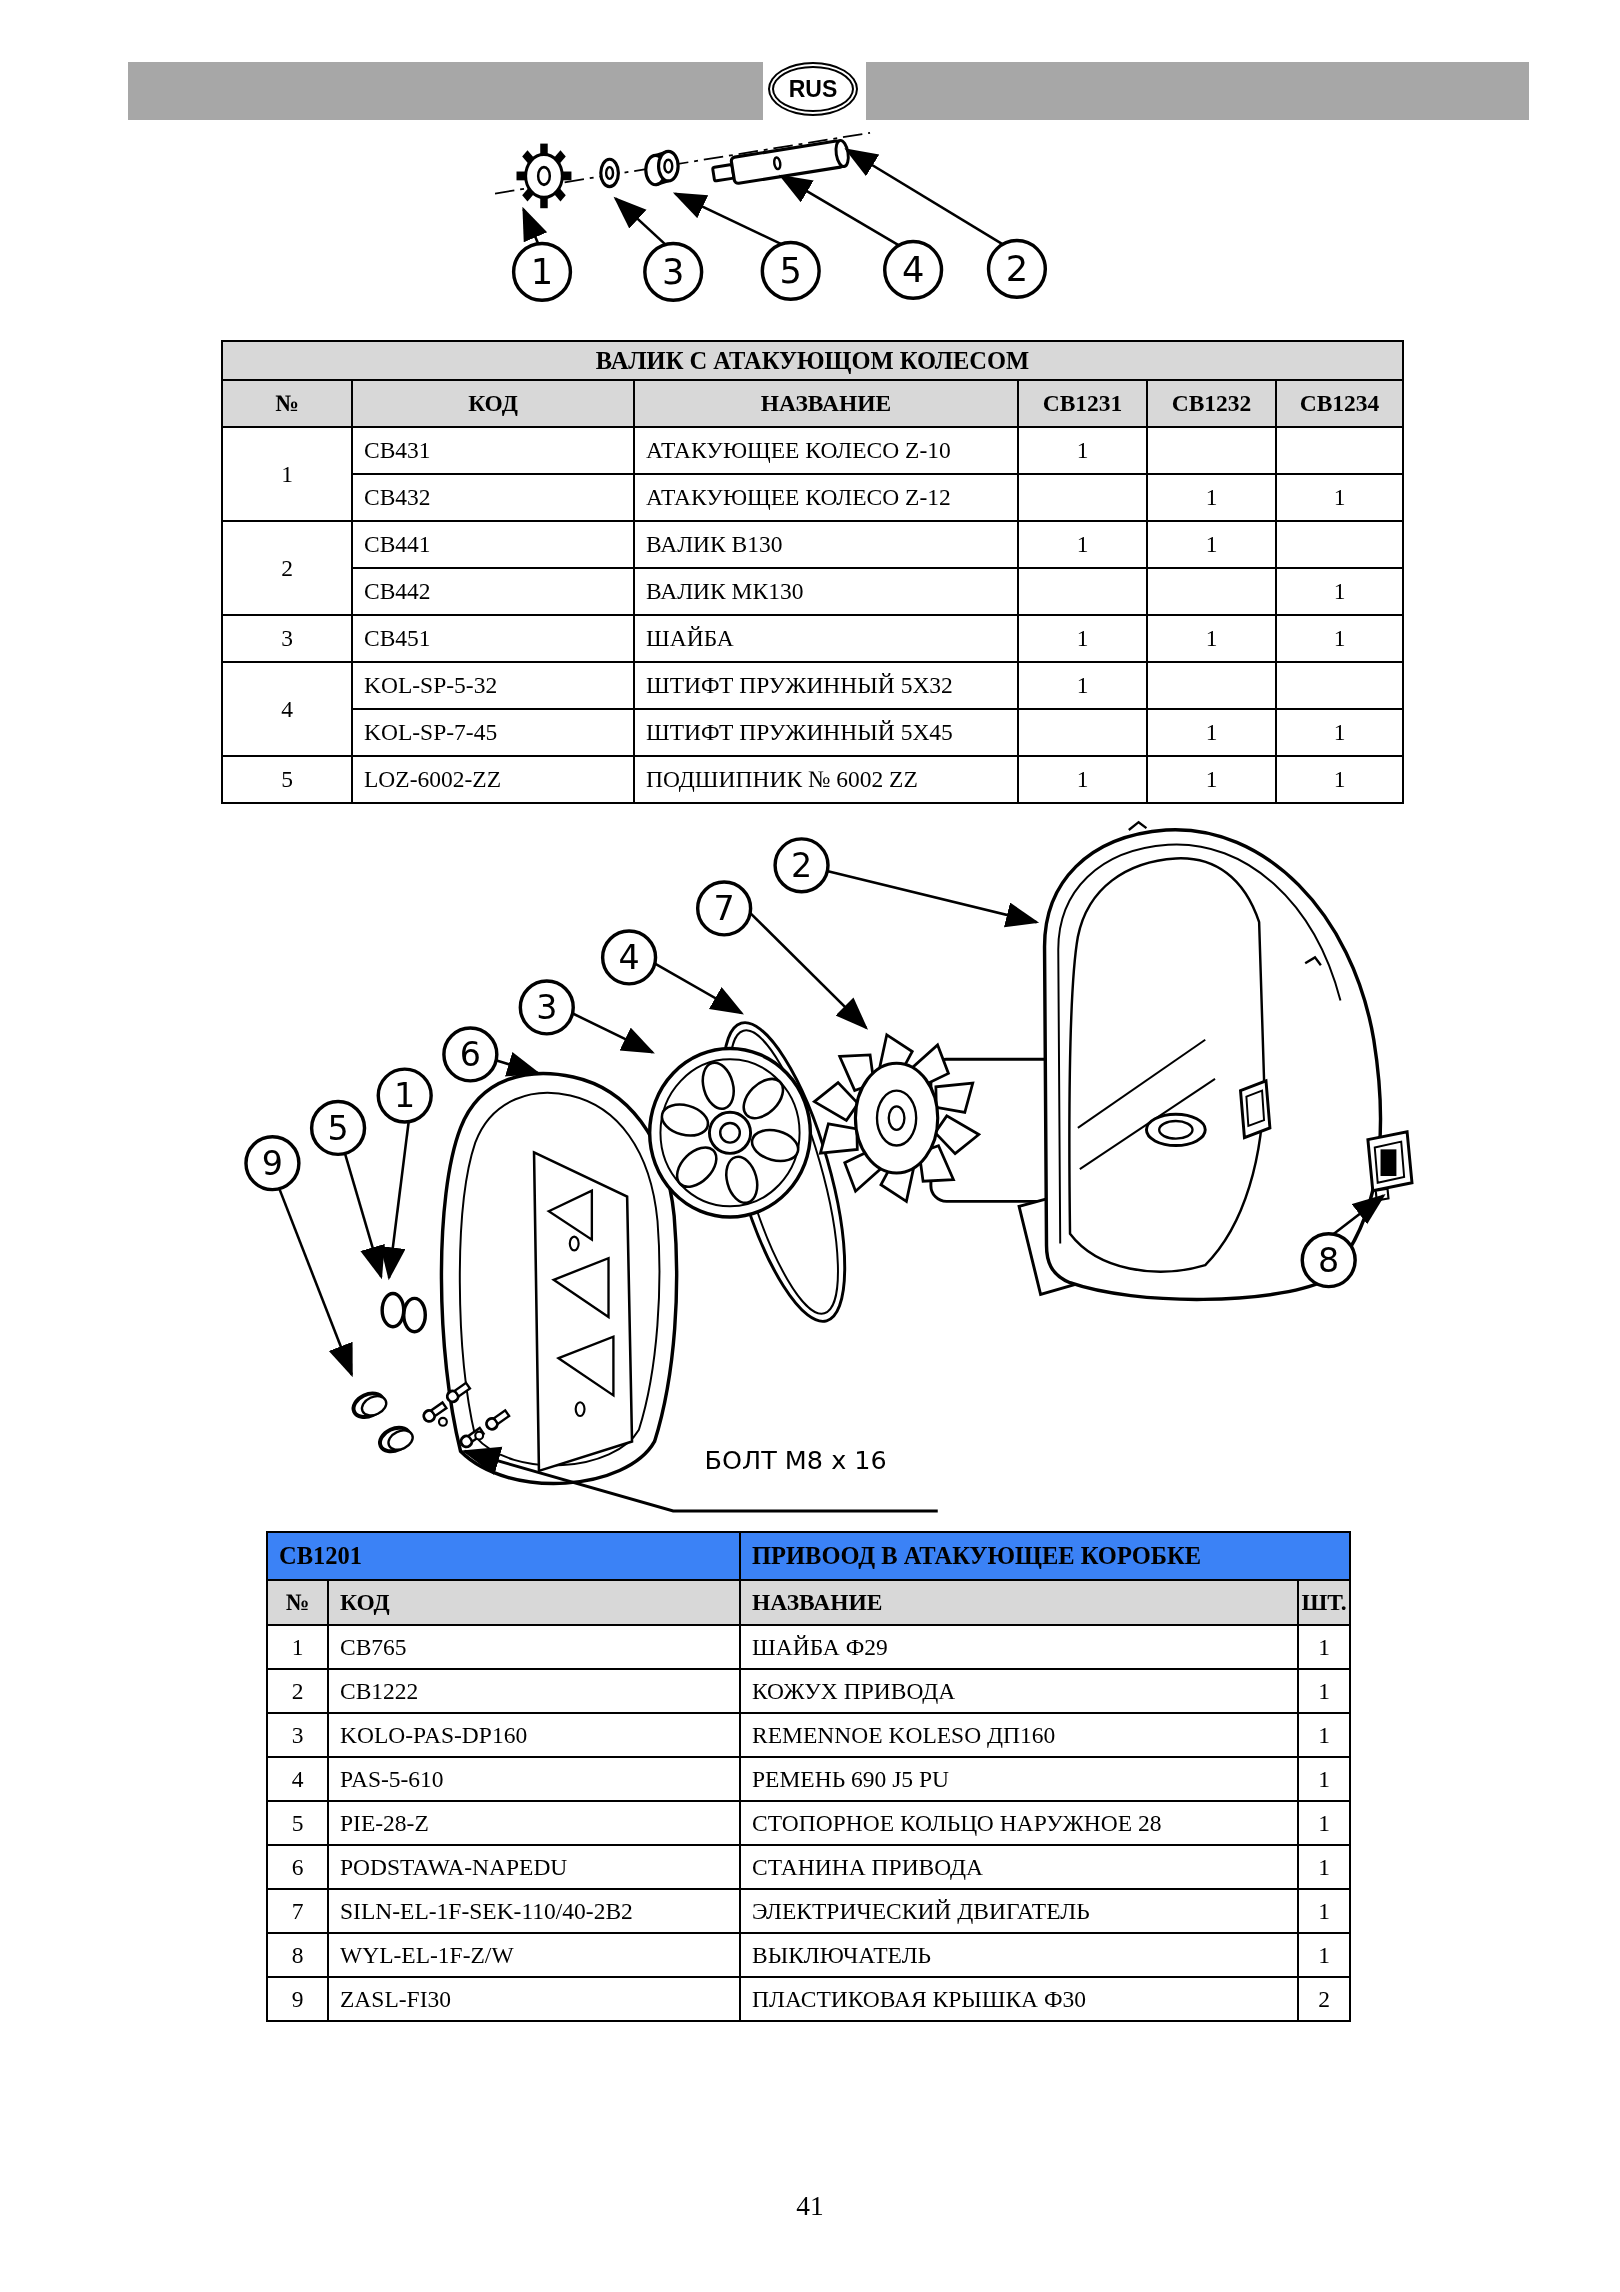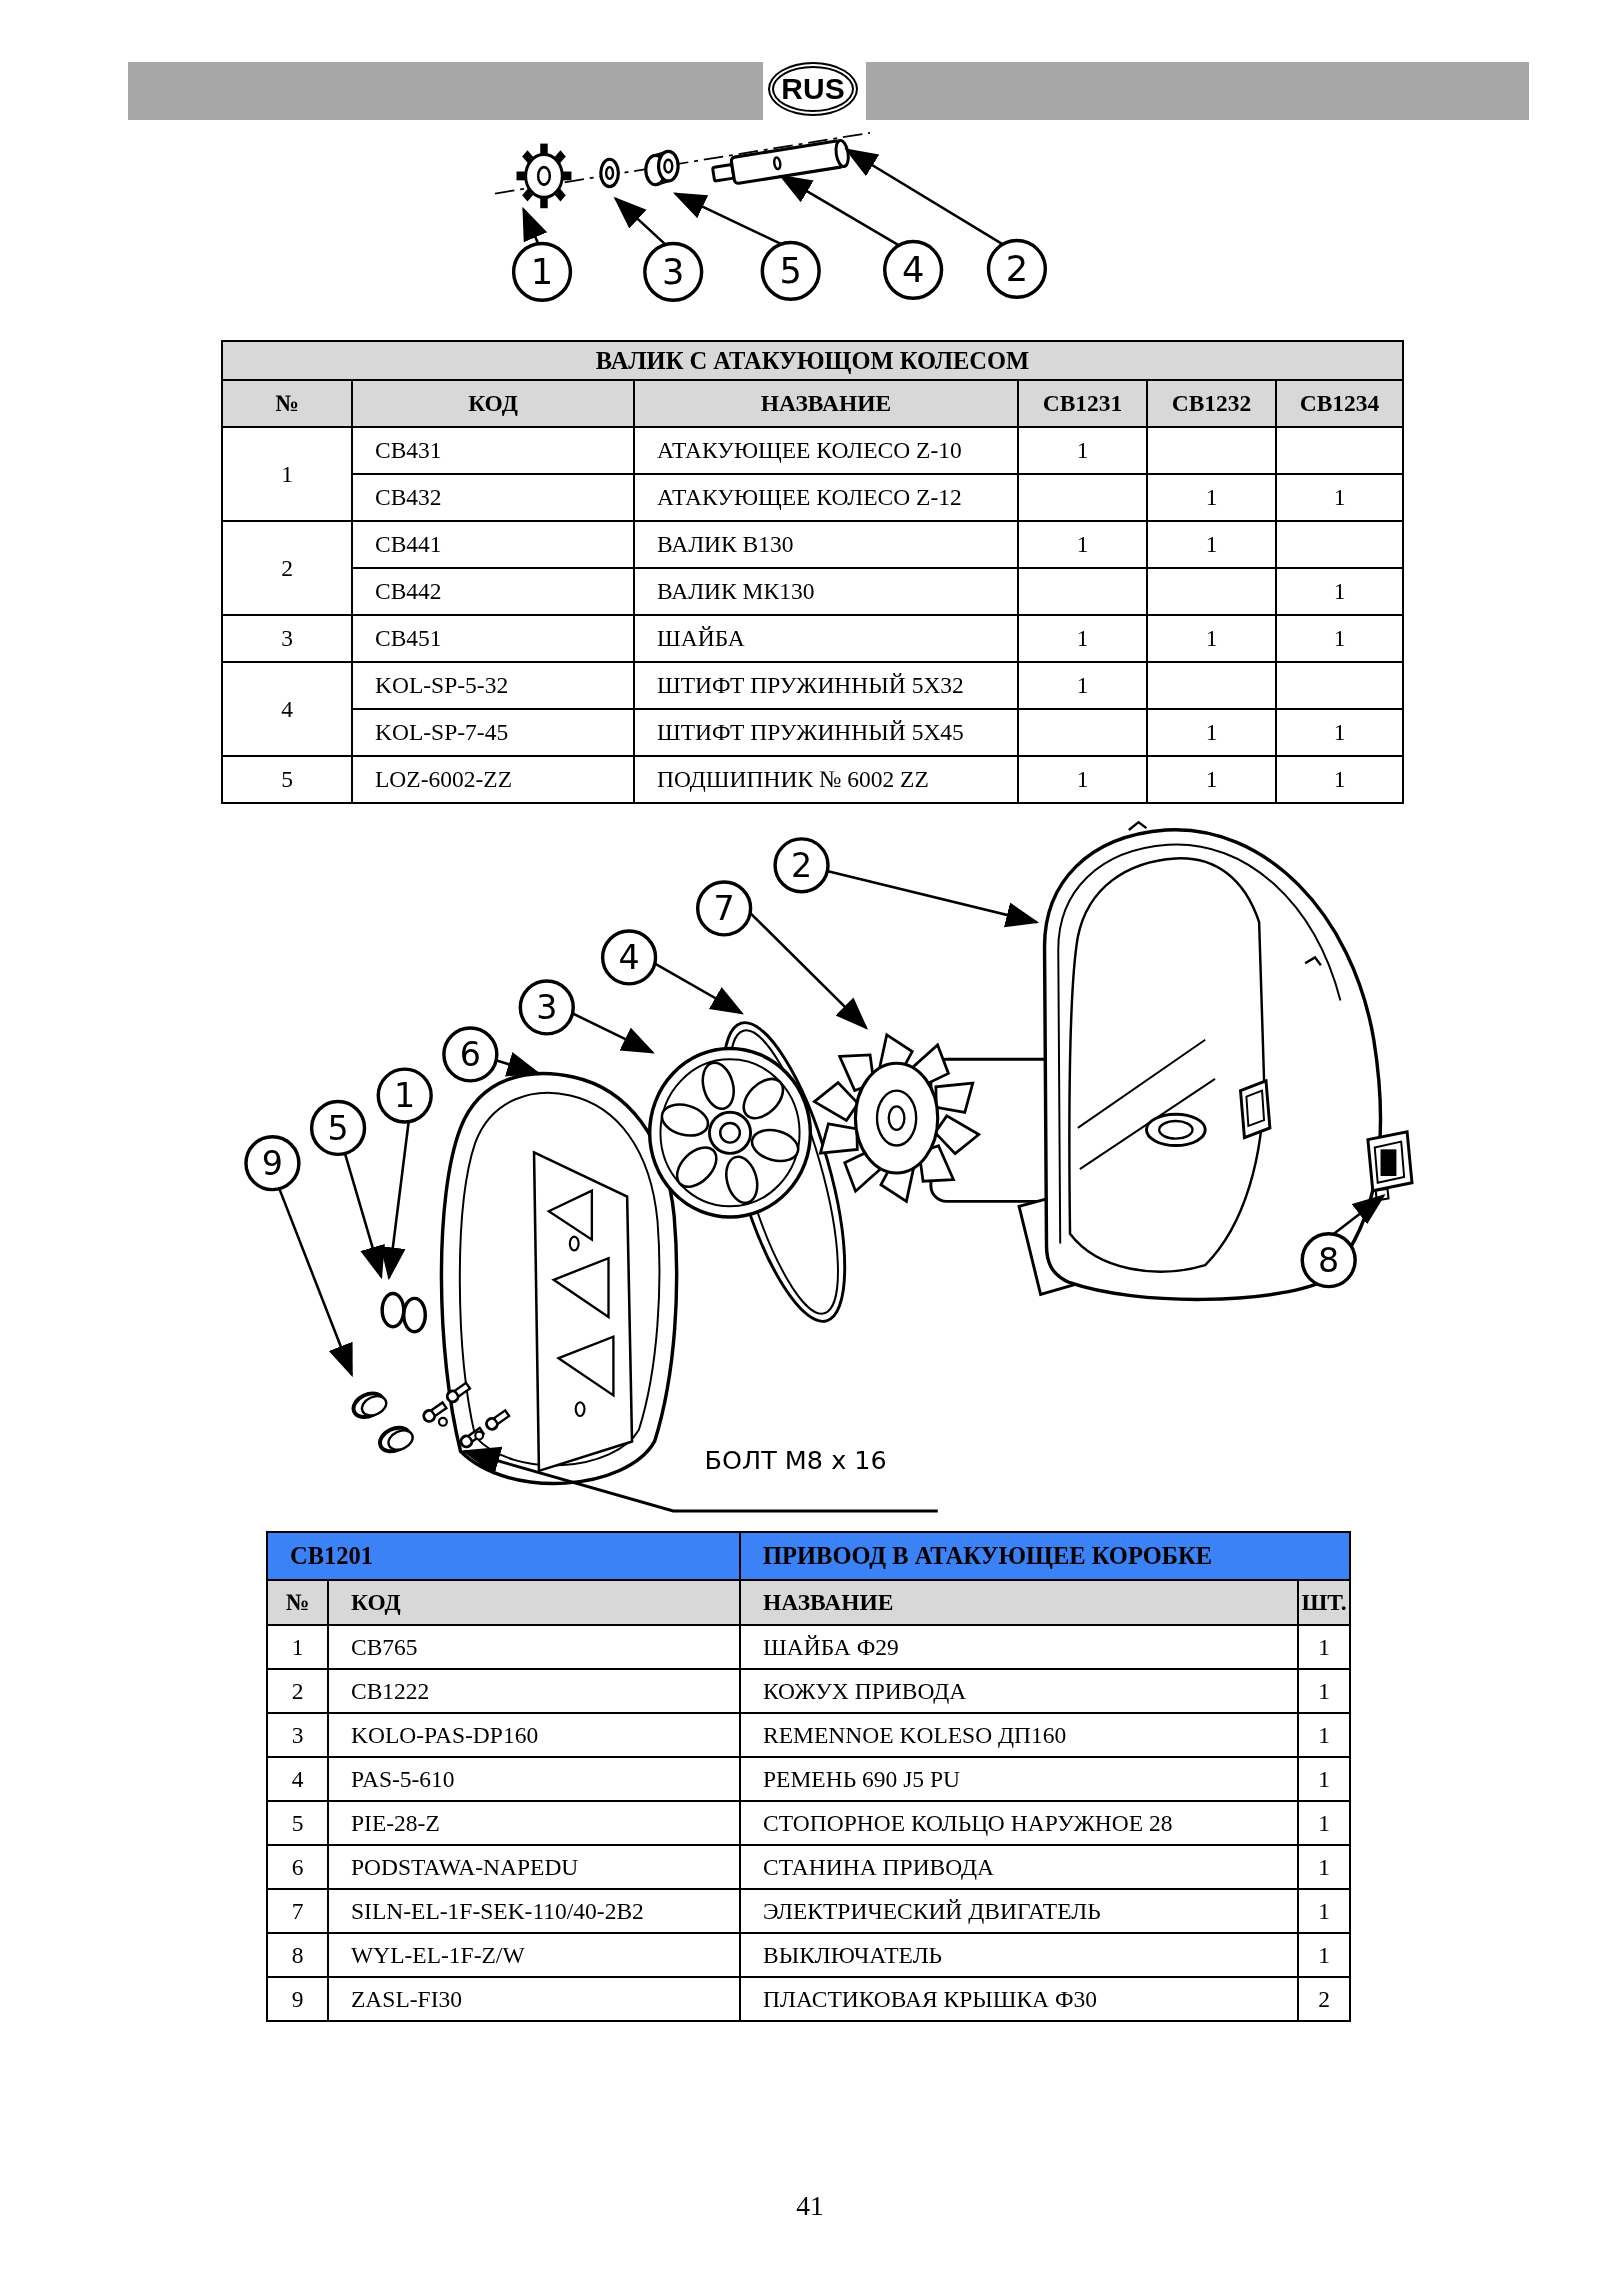--- a/index.html
+++ b/index.html
@@ -14,34 +14,34 @@
   .hbar.right{left:866px;width:663px;}
   .rus-badge{
     position:absolute;left:768px;top:62px;width:90px;height:54px;
     border:2.9px solid #000;border-radius:50%;background:#fff;
     display:flex;align-items:center;justify-content:center;box-sizing:border-box;
   }
   .rus-badge::before{
     content:"";position:absolute;inset:2px;border:2px solid #000;border-radius:50%;
   }
   .rus-badge span{
-    font-family:"Liberation Sans",sans-serif;font-weight:bold;font-size:30px;letter-spacing:0px;
+    font-family:"Liberation Sans",sans-serif;font-weight:bold;font-size:23px;letter-spacing:0px;
     position:relative;
   }
   
   .diag{position:absolute;}
   
   table{border-collapse:collapse;table-layout:fixed;}
   td{border:2px solid #000;overflow:hidden;white-space:nowrap;}
   .t1{position:absolute;left:221px;top:340px;width:1183px;}
   .t1 td{font-size:23.5px;height:43px;vertical-align:middle;margin-top:12px;}
   .t1 .title td{height:35px;background:#d8d8d8;font-weight:bold;text-align:center;font-size:24.5px;}
   .t1 .head td{background:#d8d8d8;font-weight:bold;text-align:center;}
   .cell-c{text-align:center;}
-  .cell-l{text-align:left;padding-left:22px;}
+  .cell-l{text-align:left;padding-left:11px;}
   .t2{position:absolute;left:266px;top:1531px;width:1082px;}
   .t2 td{font-size:23.5px;height:40px;vertical-align:middle;}
   .t2 .title td{height:44px;background:#3b82f6;font-weight:bold;font-size:24.5px;}
   .t2 .head td{height:41px;background:#d8d8d8;font-weight:bold;}
   
   .footer-text{
     position:absolute;left:59px;top:2014px;width:1506px;
     font-size:29px;line-height:38px;text-align:justify;
   }
   .footer-text p{margin:0;}

